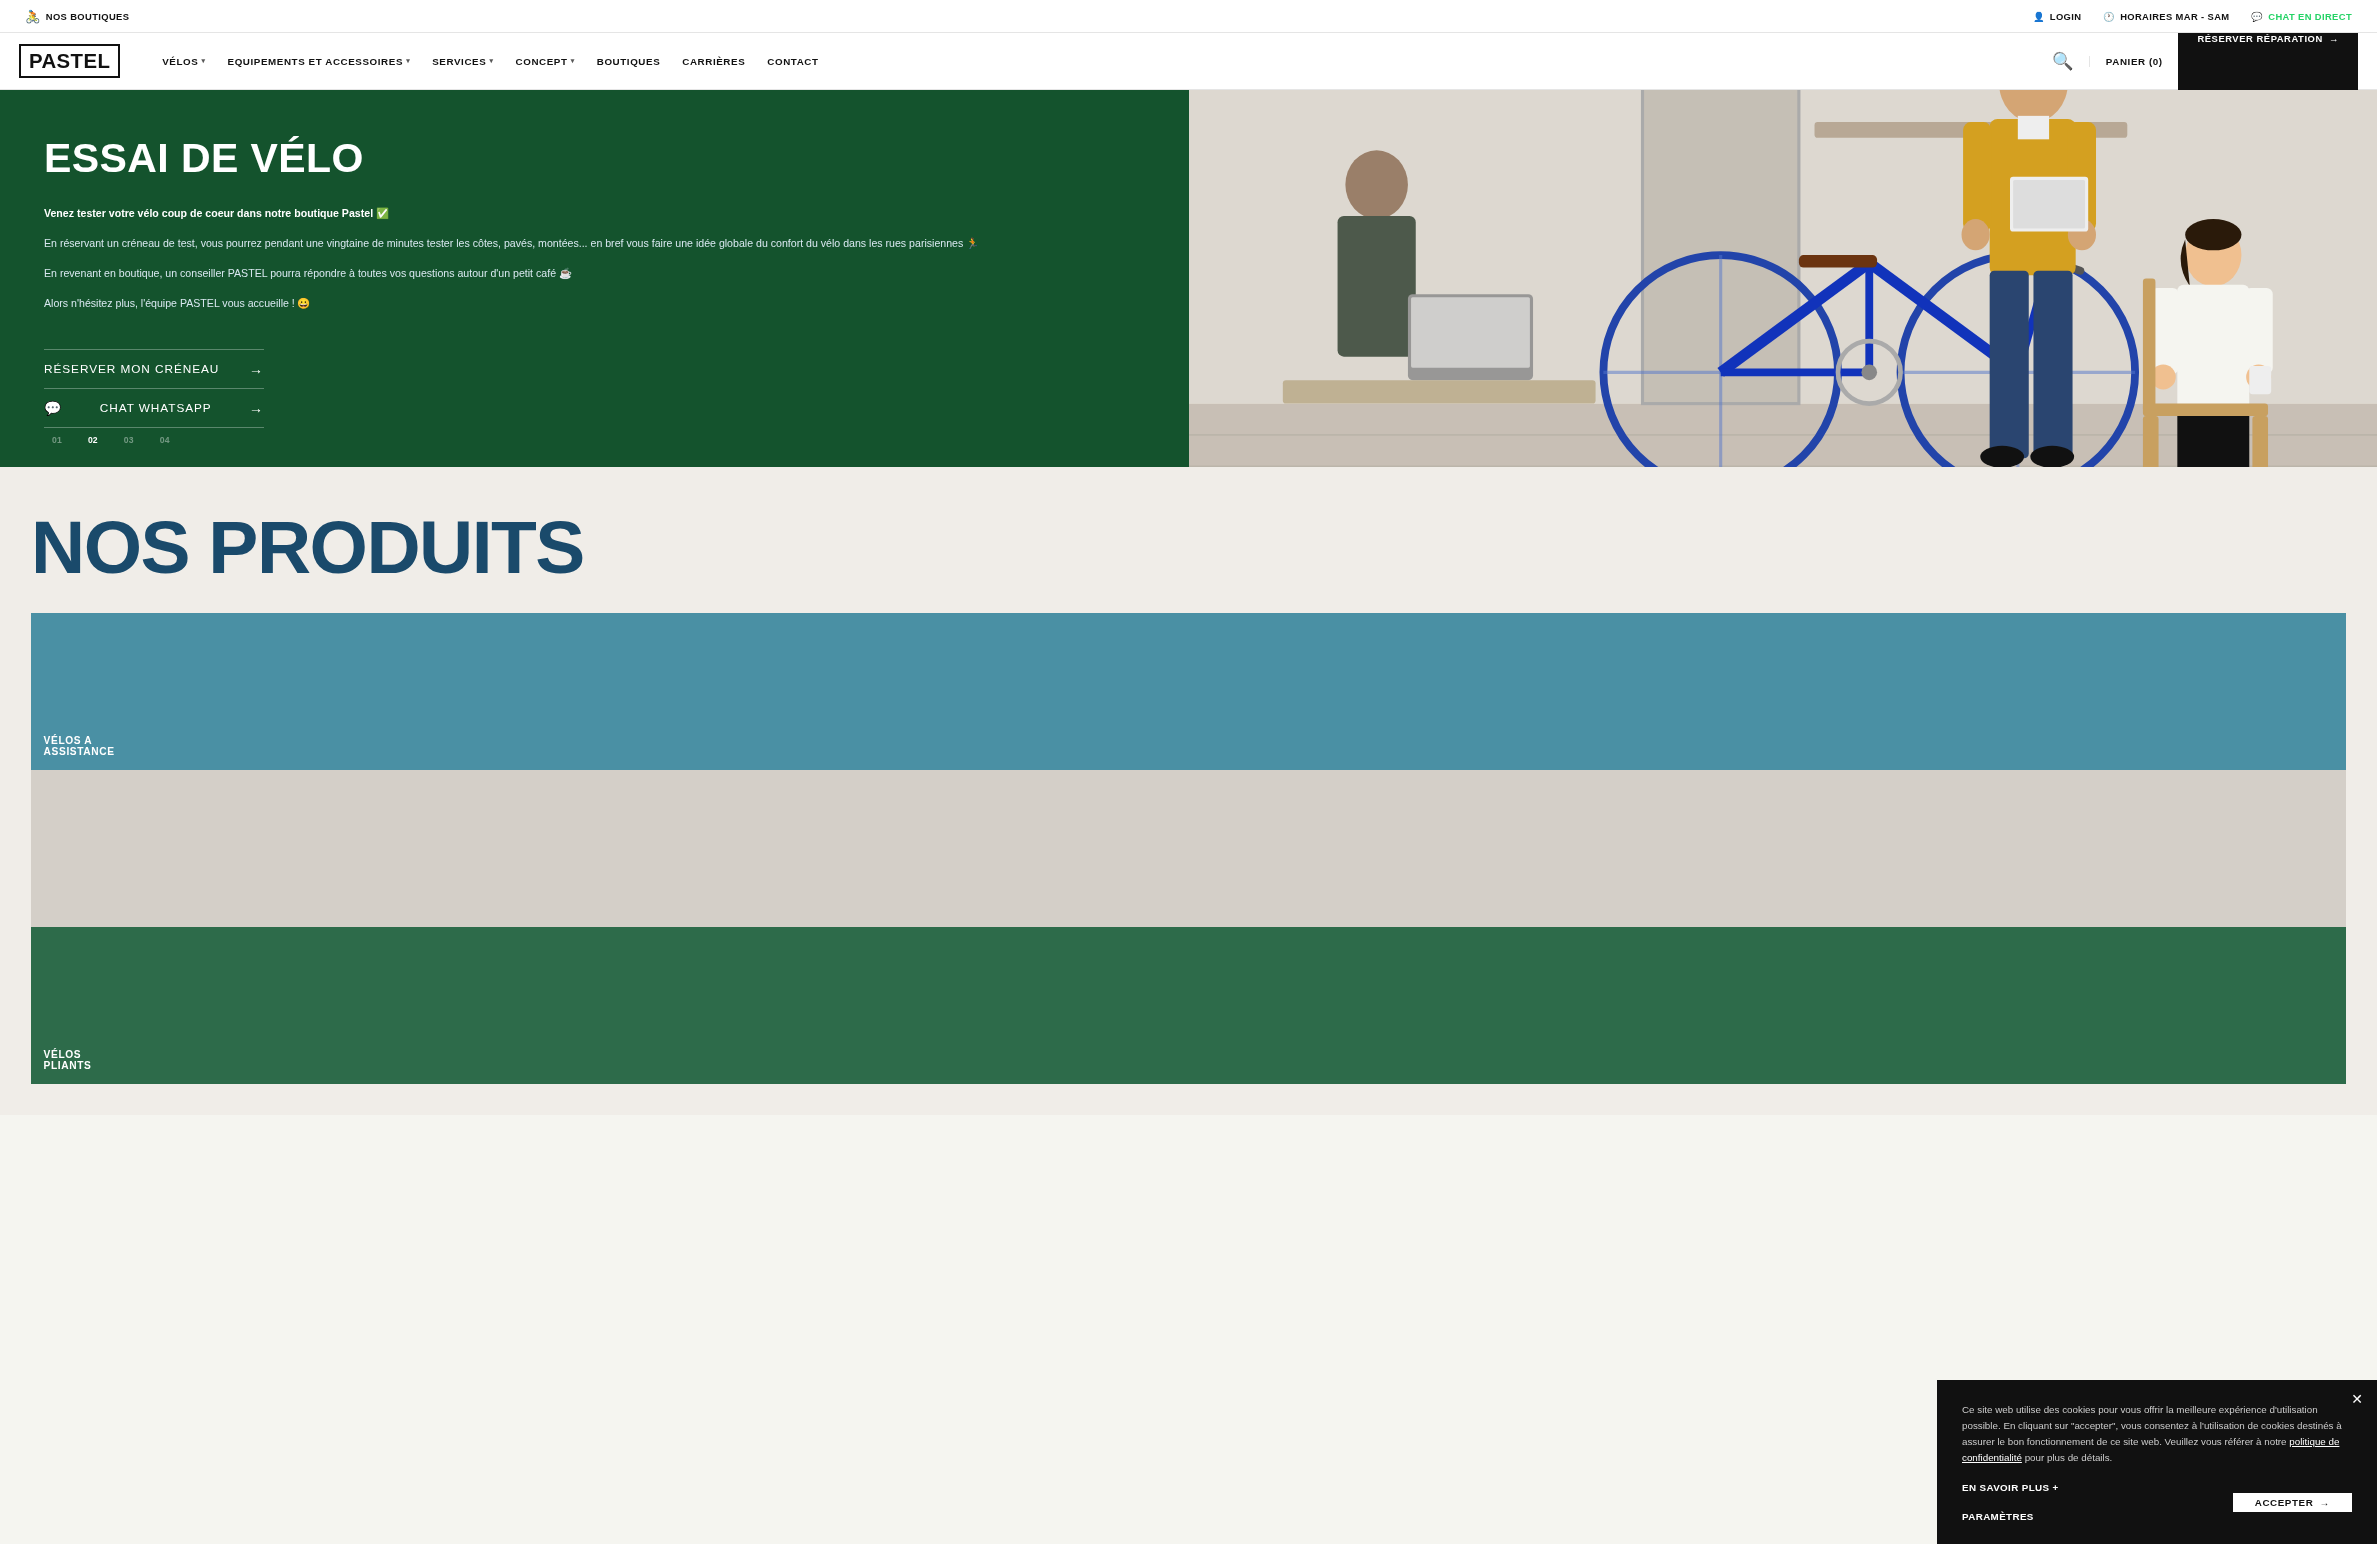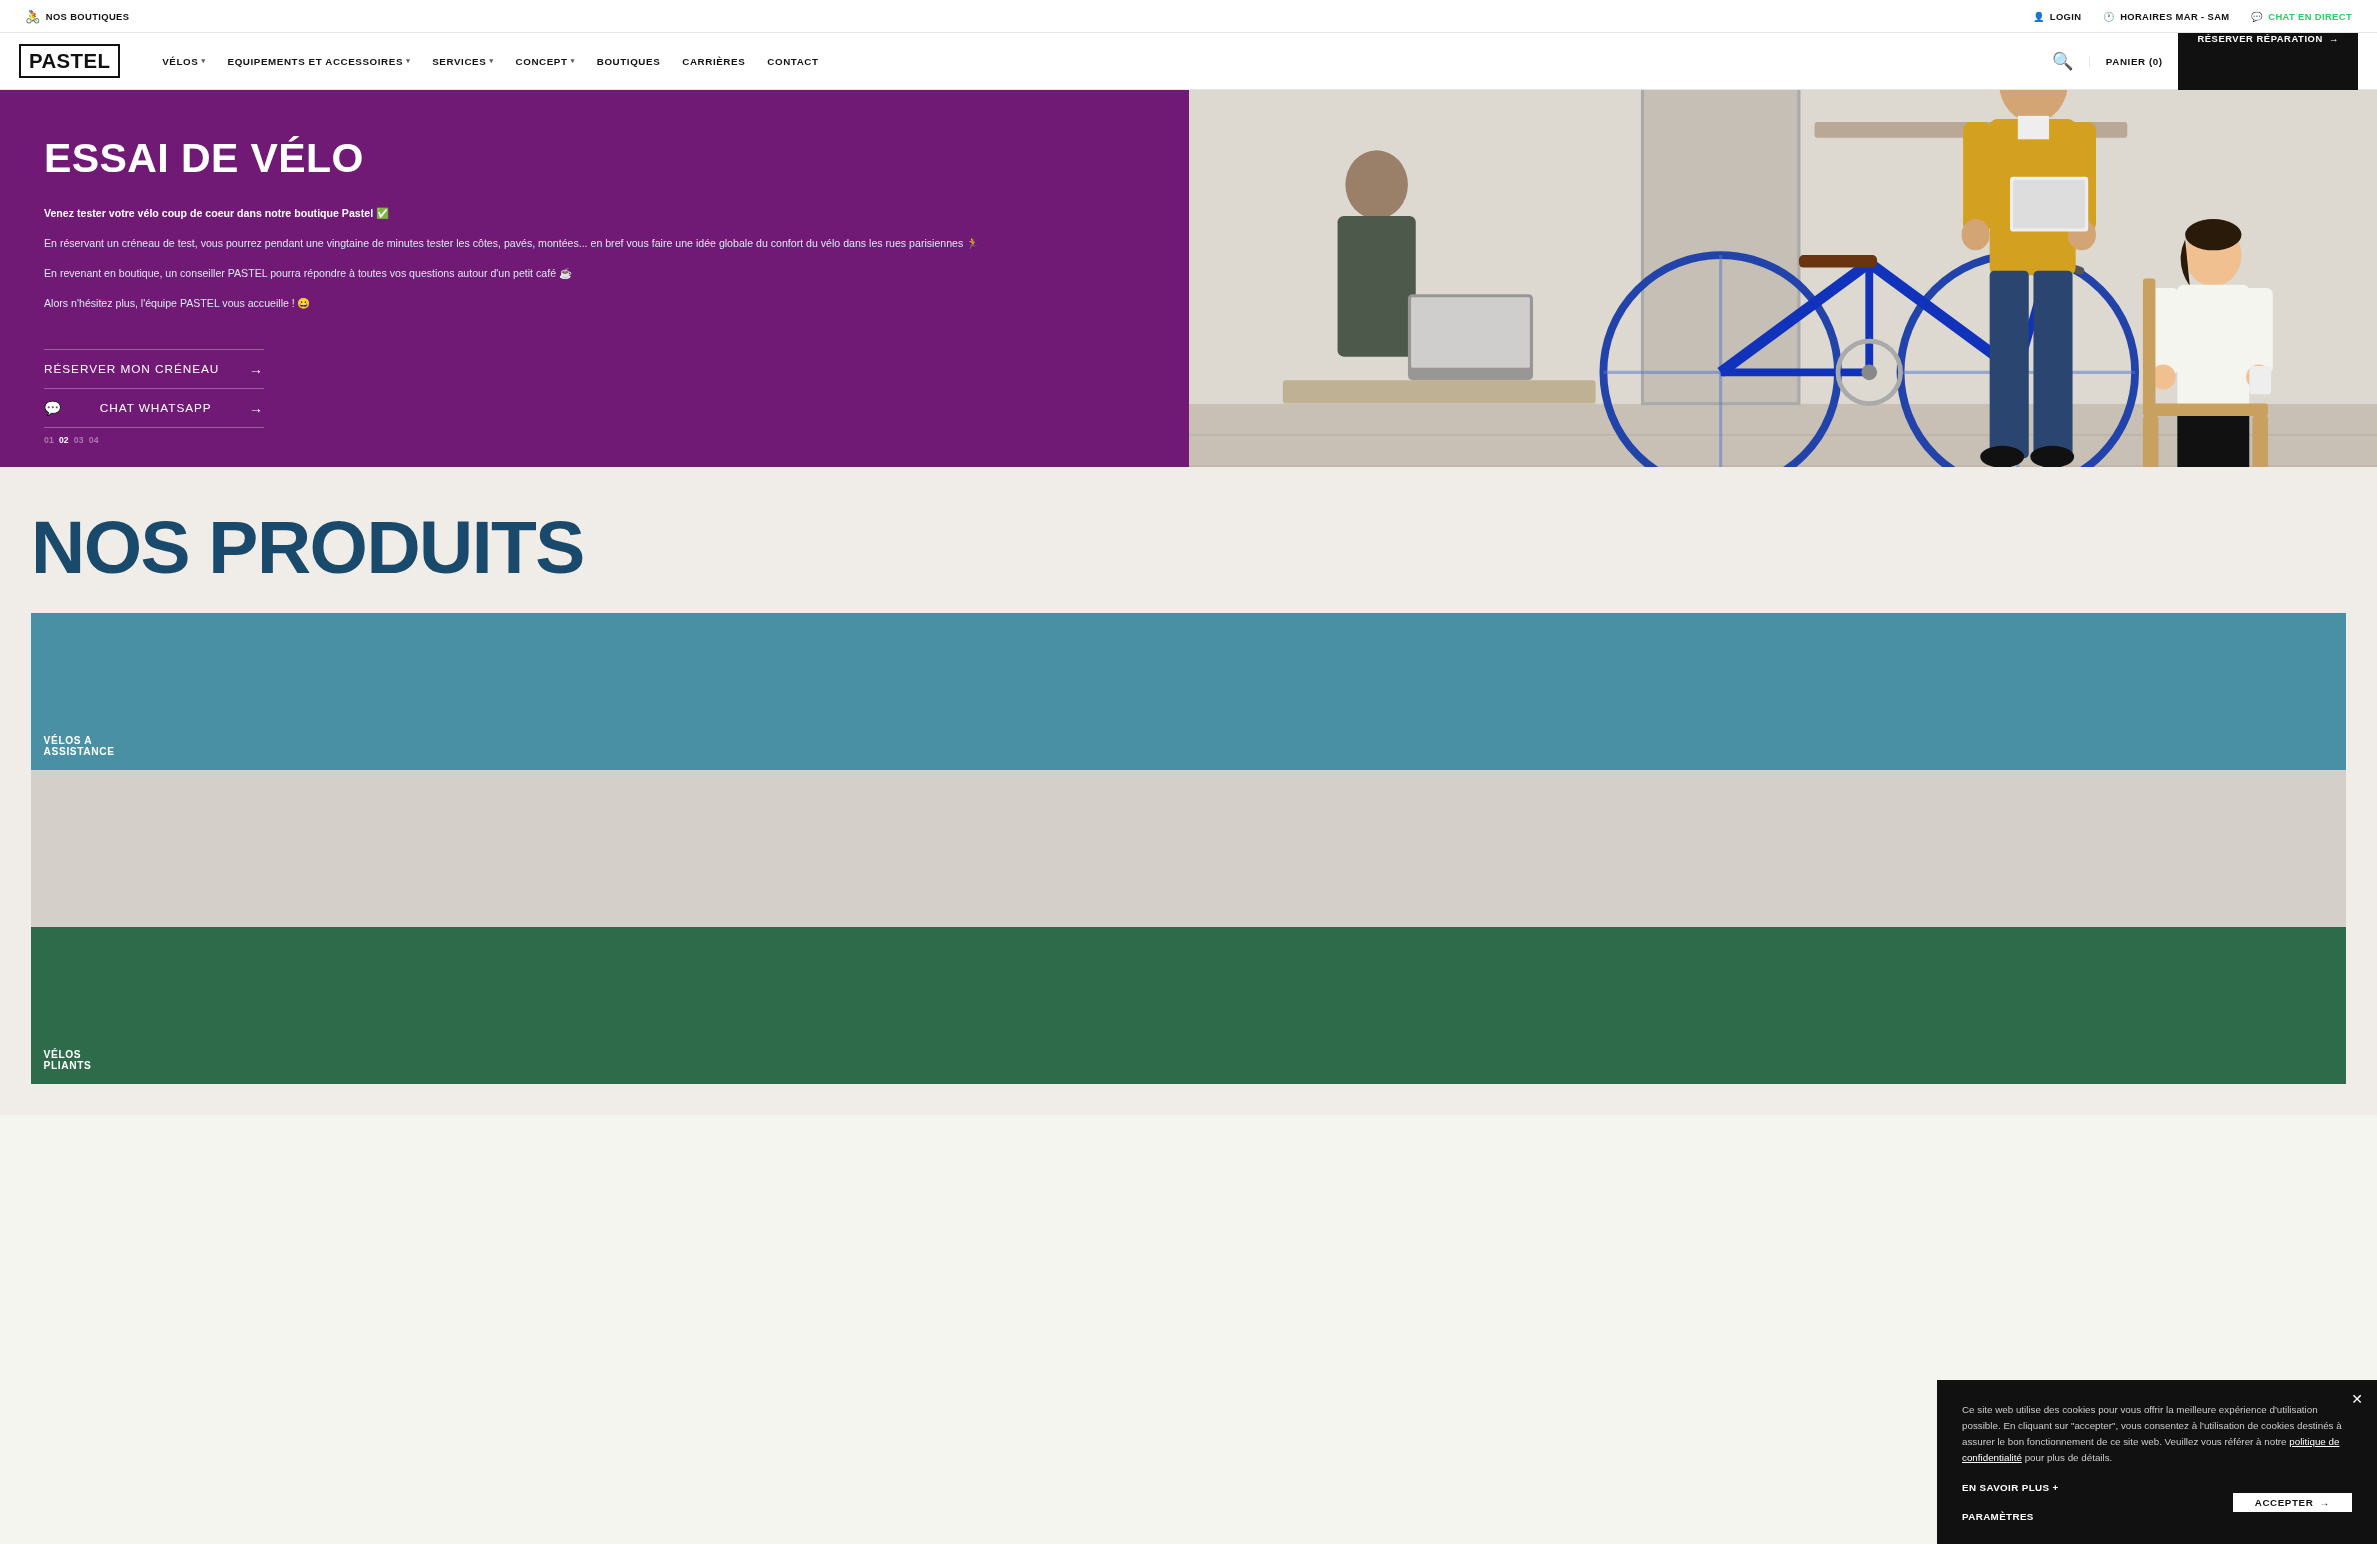--- a/index.html
+++ b/index.html
@@ -106,21 +106,21 @@
     }
 
     
     .hero {
       display: flex;
       height: 377px;
       position: relative;
       overflow: hidden;
     }
     .hero-content {
-      background: #701a75;
+      background: #14532d;
       width: 50%;
       padding: 47px 44px 39px 44px;
       display: flex;
       flex-direction: column;
       justify-content: space-between;
       position: relative;
     }
     .hero-text h1 {
       font-size: 41px;
       font-weight: 900;
@@ -165,24 +165,24 @@
     }
     .cta-btn:first-child { border-top: 0.8px solid rgba(255,255,255,0.3); }
     .cta-btn .arrow { font-size: 14px; }
     .cta-btn.whatsapp { display: flex; align-items: center; gap: 7.9px; }
     .cta-btn .wa-icon { font-size: 14px; color: #25D366; }
 
     
     .slider-dots {
       display: flex;
       align-items: center;
-      gap: 5px;
+      gap: 26px;
       position: absolute;
       bottom: 22px;
-      left: 44px;
+      left: 52px;
     }
     .dot {
       font-size: 8.6px;
       font-weight: 700;
       color: rgba(255,255,255,0.4);
       cursor: pointer;
       letter-spacing: 0.02em;
     }
     .dot.active { color: #fff; }
 

